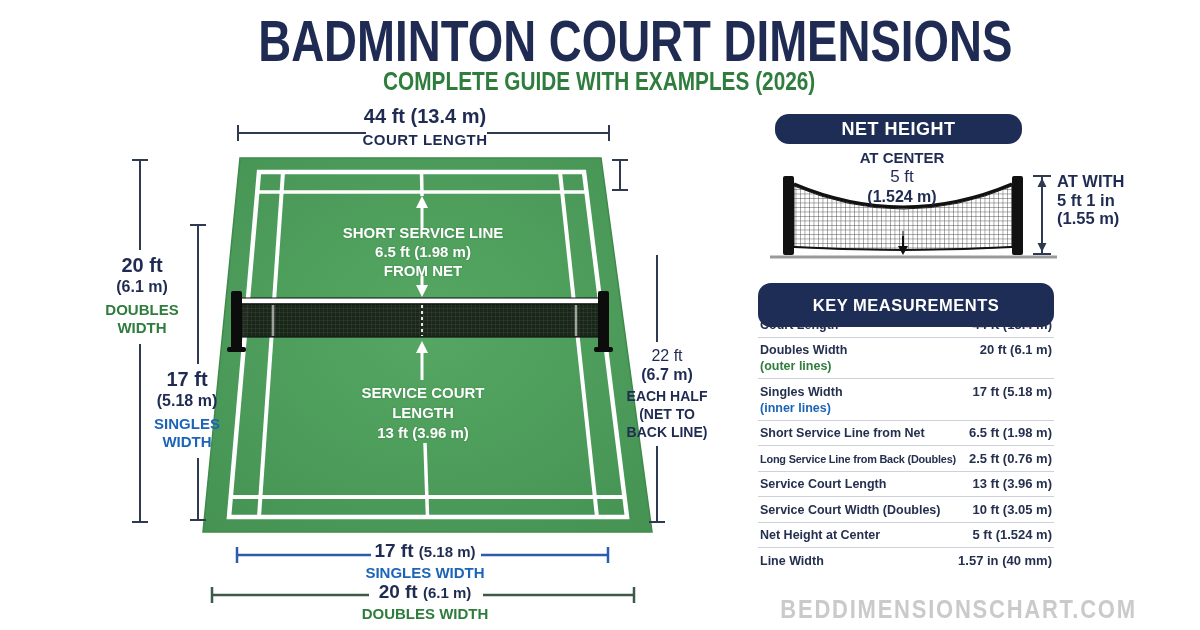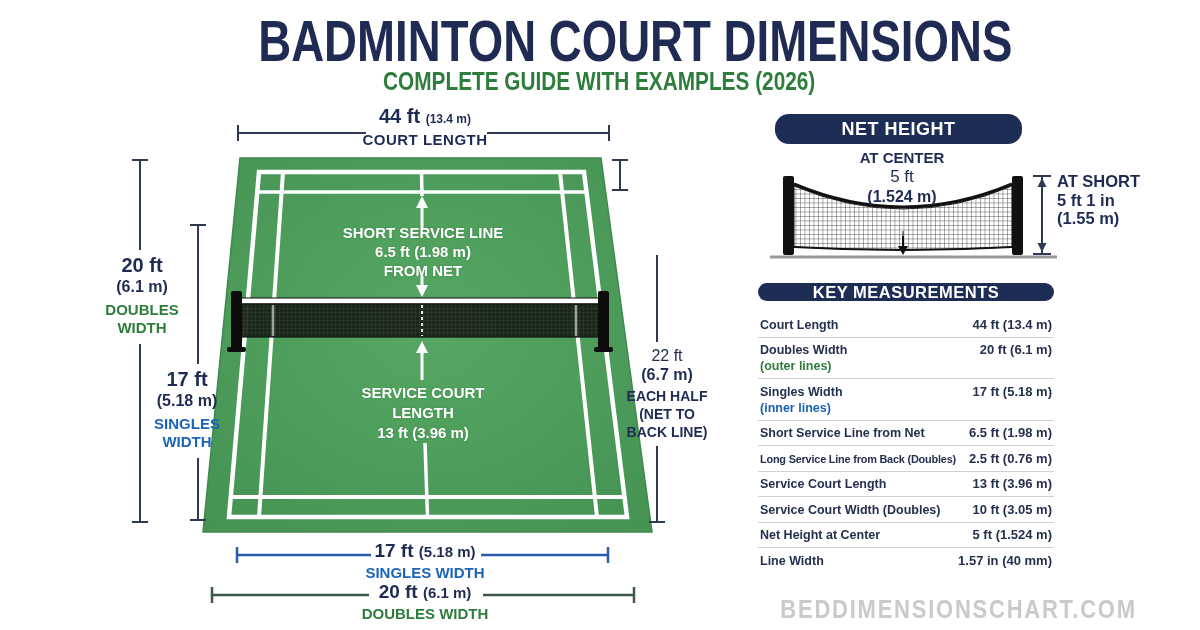--- a/index.html
+++ b/index.html
@@ -17,21 +17,21 @@
   .subtitle{font-size:26px;font-weight:bold;color:#2e7d3c;}
 
   
   .dim-val{font-weight:bold;color:#1f2b52;}
   .dim-met{font-weight:bold;color:#1f2b52;}
   .g{color:#2e7d3c;}
   .b{color:#1c64b8;}
   .lab{font-weight:bold;}
 
   .top-dim-num{left:390px;top:105px;font-size:20px;}
-  .top-dim-num .dim-met{font-size:12px;}
+  .top-dim-num .dim-met{font-size:20px;}
   .top-dim-lab{left:390px;top:131px;font-size:15px;letter-spacing:0.5px;}
 
   .vblock{line-height:1.1;}
   .vblock .v{font-size:20px;font-weight:bold;display:block;}
   .vblock .m{font-size:16px;font-weight:bold;display:block;margin-top:2px;}
   .vblock .l{font-size:15px;font-weight:bold;display:block;margin-top:5px;line-height:1.25;}
 
   .doubles-left{left:107px;top:254px;width:110px;}
   .singles-left{left:152px;top:368px;width:110px;}
 
@@ -56,21 +56,21 @@
 
   
   .court-note{color:#ffffff;font-weight:bold;font-size:15px;line-height:19px;text-shadow:0 0 2px rgba(0,60,0,0.25);}
   .note-top{left:388px;top:223px;}
   .note-bottom{left:388px;top:383px;line-height:20px;}
 
   
   .pill{background:#1e2d55;border-radius:14px;color:#ffffff;font-weight:bold;
         display:flex;align-items:center;justify-content:center;}
   .net-pill{left:740px;top:114px;width:247px;height:30px;font-size:18px;letter-spacing:0.5px;}
-  .key-pill{left:723px;top:283px;width:296px;height:18px;font-size:16.5px;letter-spacing:0.5px;border-radius:13px;}
+  .key-pill{left:723px;top:283px;width:296px;height:44px;font-size:16.5px;letter-spacing:0.5px;border-radius:13px;}
 
   .at-center{left:867px;top:149px;line-height:1.15;}
   .at-center .t{font-size:15px;font-weight:bold;display:block;}
   .at-center .v{font-size:17px;font-weight:normal;display:block;margin-top:1px;}
   .at-center .m{font-size:16px;font-weight:bold;display:block;margin-top:1px;}
   .at-posts{left:1022px;top:172px;line-height:18.5px;font-weight:bold;font-size:16.5px;}
   .at-posts span{display:block;}
 
   
   .mtable{left:723px;top:312px;width:296px;}
@@ -266,21 +266,21 @@
   <div class="abs pill net-pill">
     <span>NET HEIGHT</span>
   </div>
 
   <div class="abs cx at-center">
     <span class="t">AT CENTER</span>
     <span class="v">5 ft</span>
     <span class="m">(1.524 m)</span>
   </div>
   <div class="abs at-posts">
-    <span>AT SHORT</span>
+    <span>AT WITH</span>
     <span>5 ft 1 in</span>
     <span>(1.55 m)</span>
   </div>
 
   <div class="abs pill key-pill">
     <span>KEY MEASUREMENTS</span>
   </div>
 
   <div class="abs mtable">
     <div class="mrow">

